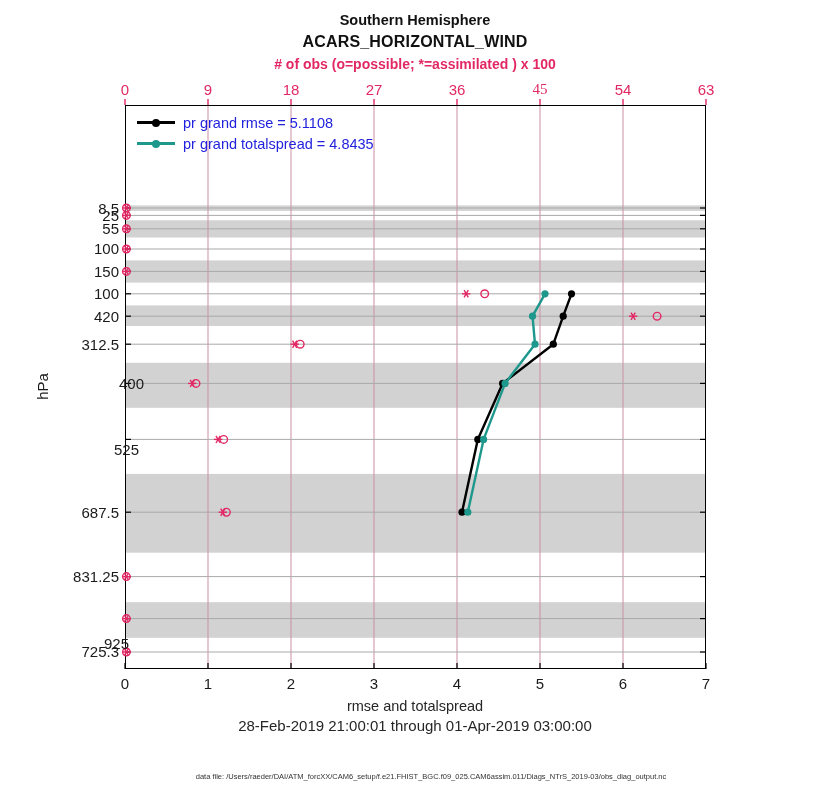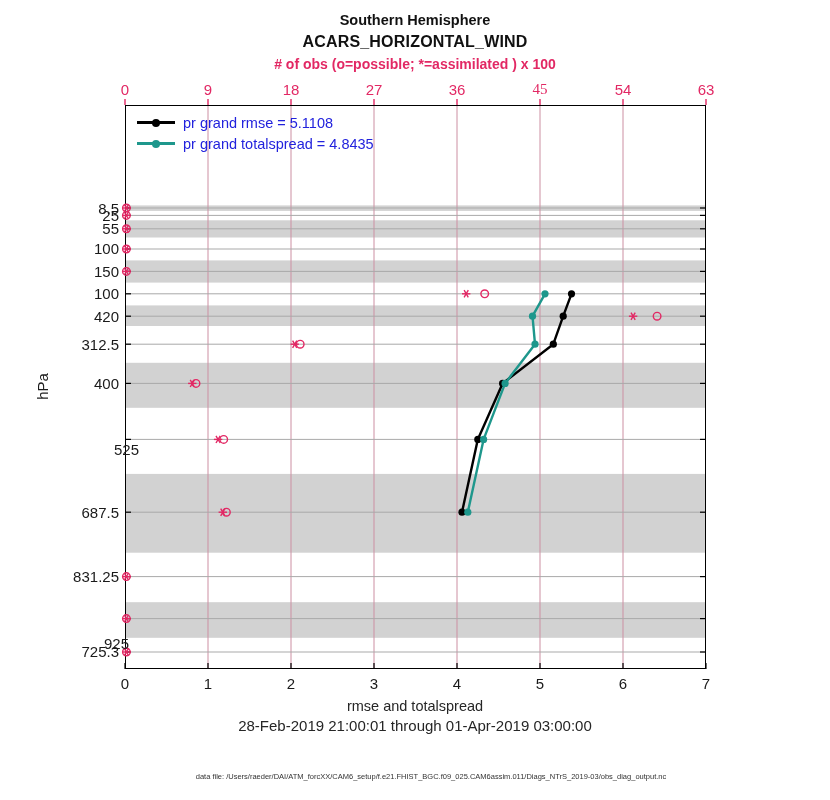--- a/index.html
+++ b/index.html
@@ -250,19 +250,19 @@
     <div class="ticklab botlab" style="left: 601px;">6</div>
     <div class="ticklab botlab" style="left: 684px;">7</div>
     <div class="ticklab ytick" style="top: 200.5px;">8.5</div>
     <div class="ticklab ytick" style="top: 207.892px;">25</div>
     <div class="ticklab ytick" style="top: 221.332px;">55</div>
     <div class="ticklab ytick" style="top: 241.492px;">100</div>
     <div class="ticklab ytick" style="top: 263.892px;">150</div>
     <div class="ticklab ytick" style="top: 286.292px;">100</div>
     <div class="ticklab ytick" style="top: 308.692px;">420</div>
     <div class="ticklab ytick" style="top: 336.692px;">312.5</div>
-    <div class="ticklab ytick" style="top: 375.892px;">400</div>
+    <div class="ticklab ytick" style="top: 375.892px; padding-left: 25px;">400</div>
     <div class="ticklab ytick" style="top: 442px; margin-left: 20px;">525</div>
     <div class="ticklab ytick" style="top: 504.692px;">687.5</div>
     <div class="ticklab ytick" style="top: 569.092px;">831.25</div>
     <div class="ticklab ytick" style="top: 636px; padding-left: 10px;">925</div>
     <div class="ticklab ytick" style="top: 644.468px;">725.3</div>
   </div>
 
 </body></html>

